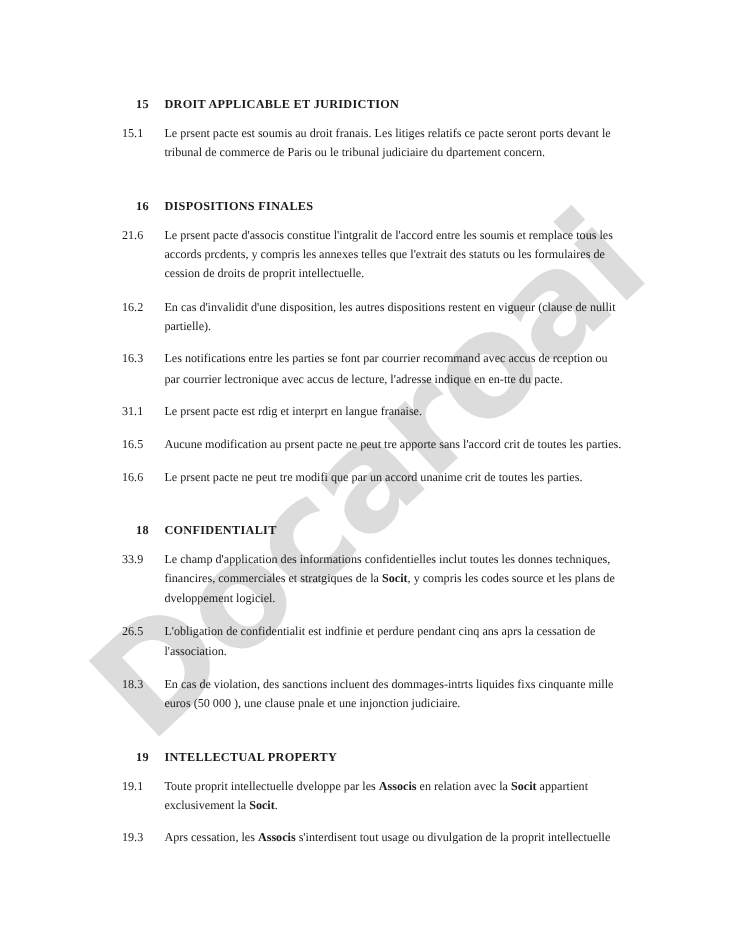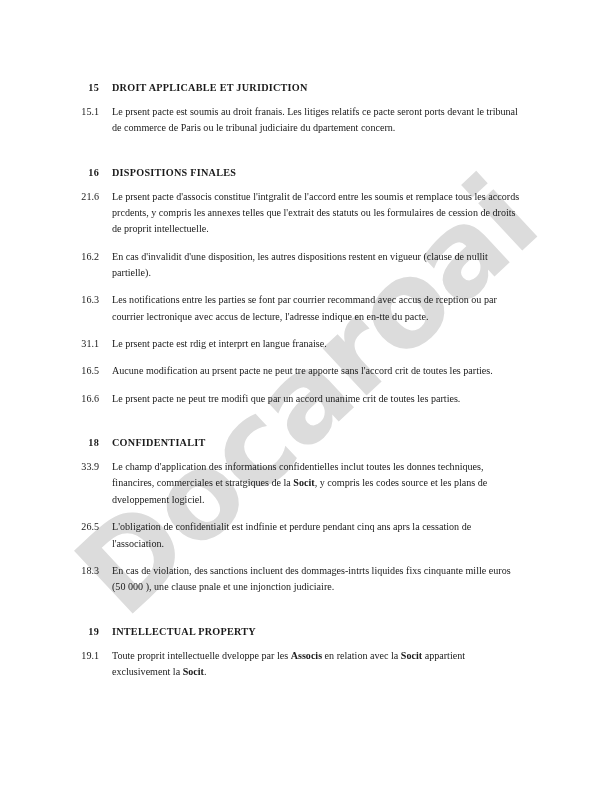--- a/index.html
+++ b/index.html
@@ -44,20 +44,21 @@
     white-space: nowrap;
     user-select: none;
   }
 
   
   .content {
     position: relative;
     z-index: 1;
     padding: 82px 92px 0 72px;
     box-sizing: border-box;
+    margin-left: 25px;
   }
 
   .section {
     margin: 0;
   }
   .section + .section {
     margin-top: 30px;
   }
 
   .section-heading {
@@ -81,21 +82,21 @@
   .clause {
     display: flex;
     align-items: baseline;
     margin-top: 11px;
     font-size: 10.1px;
     line-height: 1.62;
   }
   .clause .clause-num {
     width: 27px;
     flex: 0 0 27px;
-    text-align: right;
+    text-align: center;
     white-space: nowrap;
   }
   .clause .clause-text {
     margin-left: 13px;
     flex: 1 1 auto;
     text-align: left;
   }
   .clause-text b { font-weight: bold; }
 
   .sec-gap-lg { margin-top: 34px; }
@@ -171,16 +172,20 @@
       </div>
       <div class="section sec-gap-xl">
         <div class="section-heading">
           <span class="sec-num">19</span>
           <span class="sec-title">INTELLECTUAL PROPERTY</span>
         </div>
         <div class="clause">
           <span class="clause-num">19.1</span>
           <span class="clause-text">Toute proprit intellectuelle dveloppe par les <b>Associs</b> en relation avec la <b>Socit</b> appartient exclusivement  la <b>Socit</b>.</span>
         </div>
+        <div class="clause">
+          <span class="clause-num">19.3</span>
+          <span class="clause-text">Aprs cessation, les <b>Associs</b> s'interdisent tout usage ou divulgation de la proprit intellectuelle</span>
+        </div>
       </div>
     </div>
 
 </div>
 
 </body></html>

